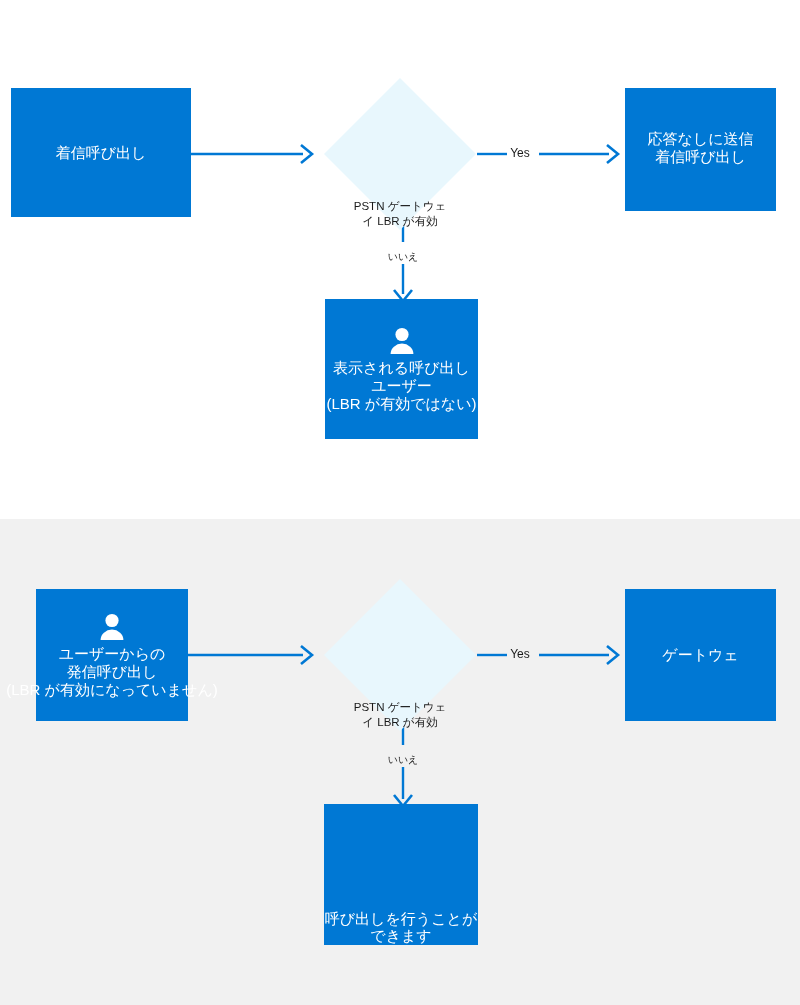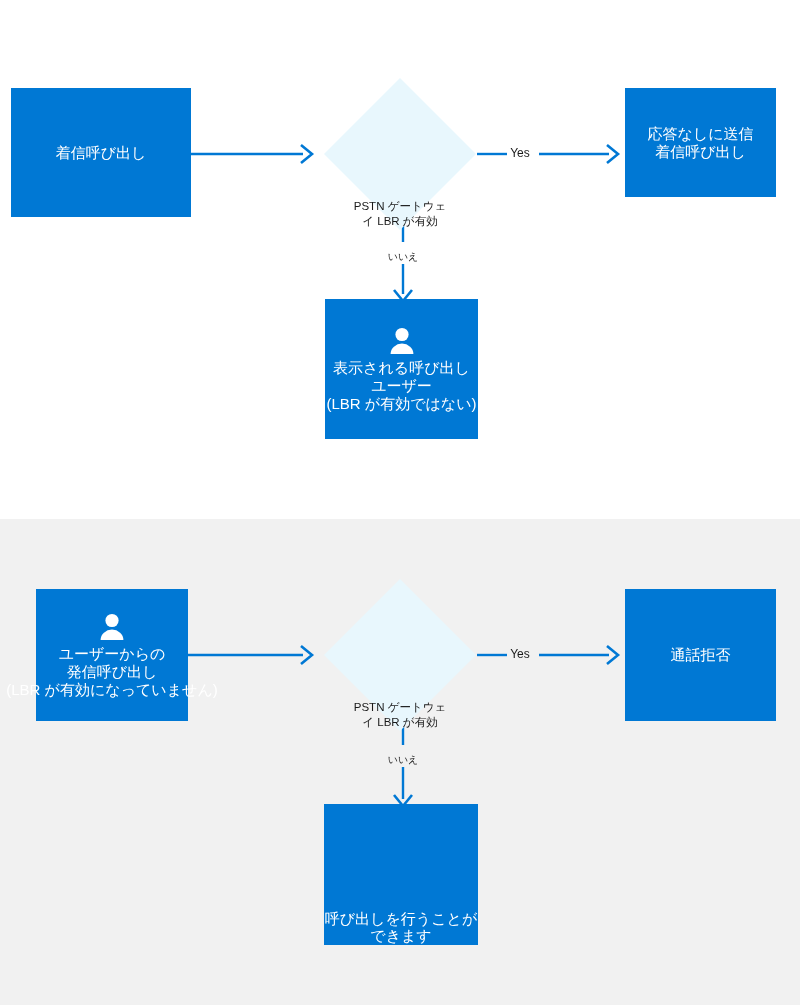--- a/index.html
+++ b/index.html
@@ -146,21 +146,21 @@
   <div class="decision" style="left:324px; top:78px; width:152px; height:152px;">
     <svg class="dia" viewBox="0 0 152 152" preserveAspectRatio="none">
       <polygon points="76,0 152,76 76,152 0,76" fill="#E8F7FD"></polygon>
     </svg>
     <div class="dlabel">
       <span class="ln">PSTN ゲートウェ</span>
       <span class="ln">イ LBR が有効</span>
     </div>
   </div>
 
-  <div class="node proc" style="left:625px; top:88px; width:151px; height:109px;">
+  <div class="node proc" style="left:625px; top:88px; width:151px; height:123px;font-family:Liberation Mono, monospace;">
     <div class="label">
       <span class="ln">応答なしに送信</span>
       <span class="ln">着信呼び出し</span>
     </div>
   </div>
 
   <div class="node proc" style="left:325px; top:299px; width:153px; height:140px;">
     <svg class="person-icon" viewBox="0 0 30 30">
       <circle cx="15" cy="9.5" r="6.6" fill="#ffffff"></circle>
       <path d="M3.6 29 a11.4 10.4 0 0 1 22.8 0 Z" fill="#ffffff"></path>
@@ -208,21 +208,21 @@
       <polygon points="76,0 152,76 76,152 0,76" fill="#E8F7FD"></polygon>
     </svg>
     <div class="dlabel">
       <span class="ln">PSTN ゲートウェ</span>
       <span class="ln">イ LBR が有効</span>
     </div>
   </div>
 
   <div class="node proc" style="left:625px; top:589px; width:151px; height:132px;">
     <div class="label">
-      <span class="ln">通話拒否</span>
+      <span class="ln">ゲートウェ</span>
     </div>
   </div>
 
   <div class="node proc" style="left:324px; top:804px; width:154px; height:141px;justify-content:flex-end;">
     <div class="label">
       <span class="ln">呼び出しを行うことが</span>
       <span class="ln">できます</span>
     </div>
   </div>
 

